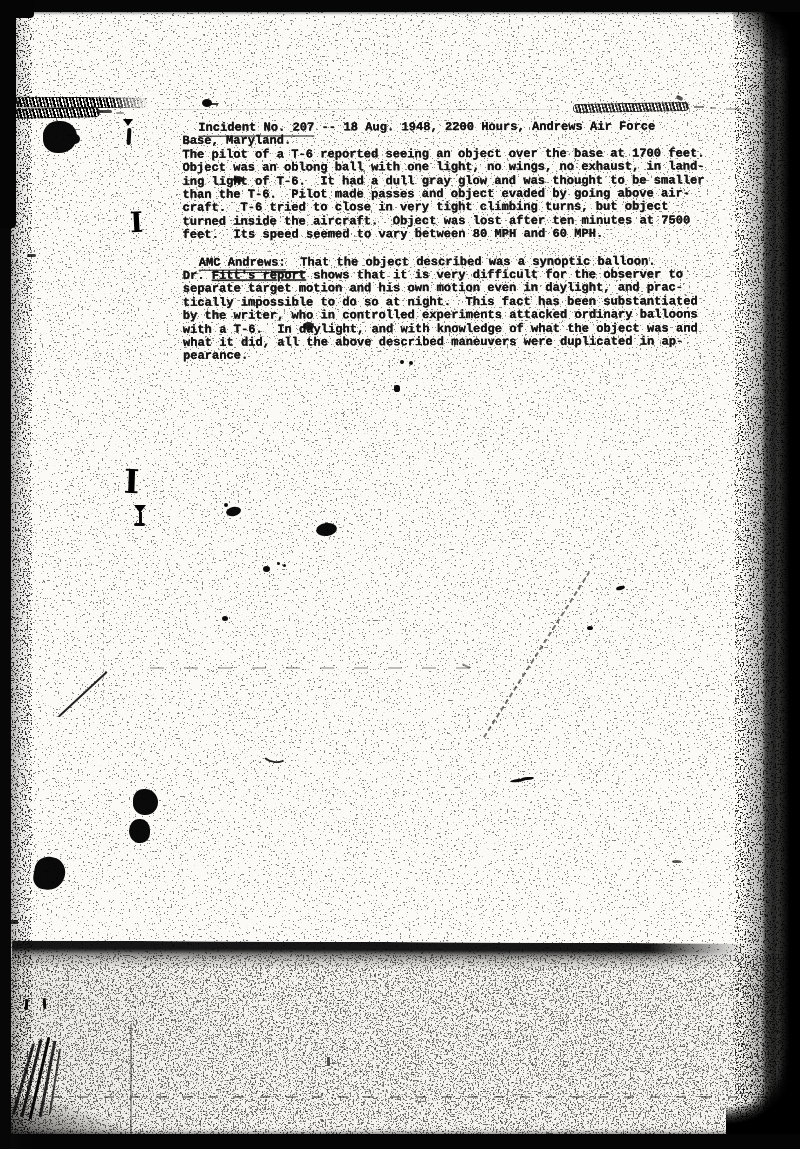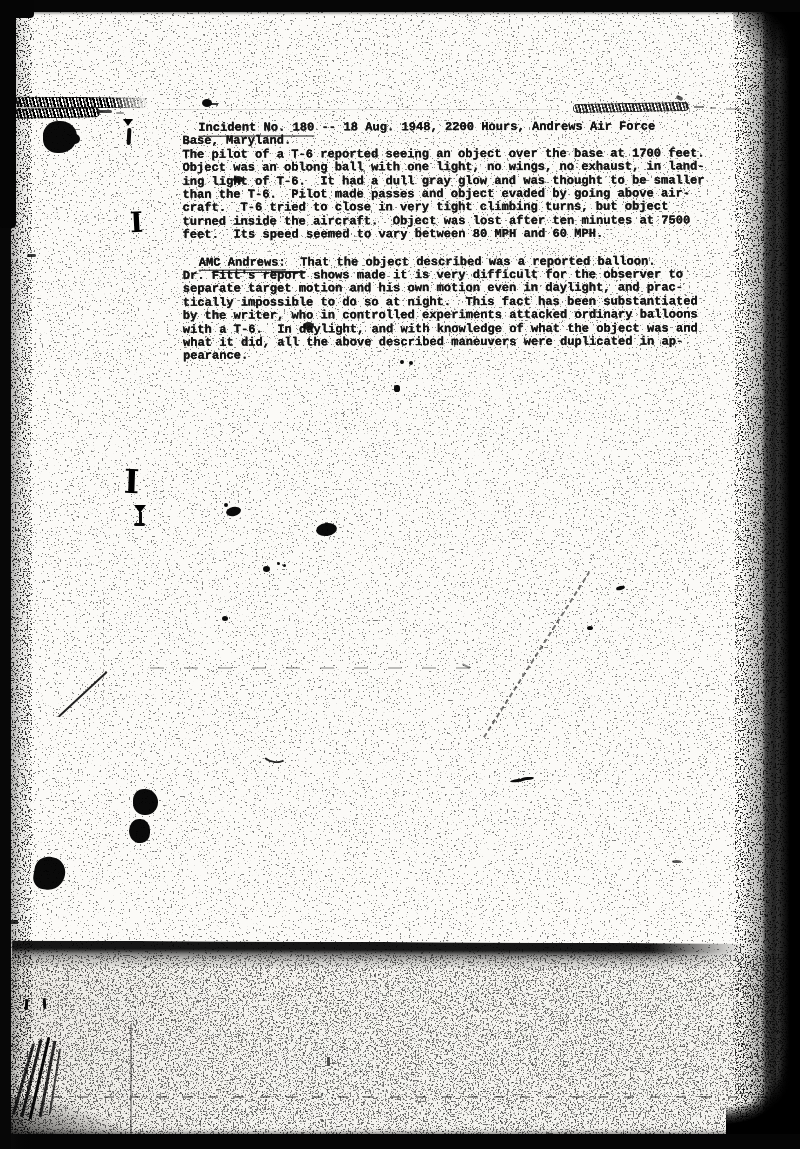--- a/index.html
+++ b/index.html
@@ -38,21 +38,21 @@
   .mk{position:absolute;background:#0a0a0a;}
   .round{border-radius:50%;}
   .serif-i{position:absolute;font-family:"DejaVu Serif","Liberation Serif",serif;font-weight:700;color:#000;line-height:1;}
   
   .doc-text{position:absolute;left:182px;top:0;width:560px;color:#161616;font-size:12px;line-height:13.4px;font-weight:700;
     letter-spacing:.05px;transform:rotate(-.15deg);text-shadow:0 0 .6px rgba(0,0,0,.9),.4px .4px 0 rgba(0,0,0,.45);}
   .para{position:absolute;left:0;}
   .line{white-space:pre;}
   .indent1{padding-left:16px;}
   .u-line{border-bottom:1.6px solid #111;padding-bottom:.5px;}
-  .strike-high{background-image:linear-gradient(to bottom,transparent 3px,rgba(10,10,10,.85) 3px,rgba(10,10,10,.85) 4.6px,transparent 4.6px);}
+  .strike-high{background-image:linear-gradient(to bottom,transparent 3px,rgba(10,10,10,.85) 3px,rgba(10,10,10,.85) 4.6px,transparent 4.6px);text-decoration:underline;}
   
   .noise-layer{position:absolute;pointer-events:none;}
 </style>
 </head>
 <body>
 
 <div id="scan">
 
   <svg width="0" height="0" style="position:absolute" aria-hidden="true">
     <defs>
@@ -65,33 +65,33 @@
         <feColorMatrix type="matrix" values="0 0 0 0 0  0 0 0 0 0  0 0 0 0 0  18 0 0 0 -10.5"></feColorMatrix>
       </filter>
     </defs>
   </svg>
 
   <div class="bottom-strip"></div>
   <div class="page-edge-band"></div>
 
   <div class="doc-text">
     <div class="para" style="top:121px">
-      <div class="line indent1"><span class="u-line">Incident No. 180</span><span> -- 18 Aug. 1948, 2200 Hours, Andrews Air Force</span></div>
+      <div class="line indent1"><span class="u-line">Incident No. 207</span><span> -- 18 Aug. 1948, 2200 Hours, Andrews Air Force</span></div>
       <div class="line">Base, Maryland.</div>
       <div class="line">The pilot of a T-6 reported seeing an object over the base at 1700 feet.</div>
       <div class="line">Object was an oblong ball with one light, no wings, no exhaust, in land-</div>
       <div class="line">ing light of T-6.  It had a dull gray glow and was thought to be smaller</div>
       <div class="line">than the T-6.  Pilot made passes and object evaded by going above air-</div>
       <div class="line">craft.  T-6 tried to close in very tight climbing turns, but object</div>
       <div class="line">turned inside the aircraft.  Object was lost after ten minutes at 7500</div>
       <div class="line">feet.  Its speed seemed to vary between 80 MPH and 60 MPH.</div>
     </div>
     <div class="para" style="top:255.5px">
-      <div class="line indent1"><span class="u-line">AMC Andrews:</span><span>  That the object described was a reported balloon.</span></div>
-      <div class="line"><span>Dr. </span><span class="strike-high">Fitt's report</span><span> shows made it is very difficult for the observer to</span></div>
+      <div class="line indent1"><span class="u-line">AMC Andrews:</span><span>  That the object described was a synoptic balloon.</span></div>
+      <div class="line"><span>Dr. </span><span class="strike-high">Fitt's report</span><span> shows that it is very difficult for the observer to</span></div>
       <div class="line">separate target motion and his own motion even in daylight, and prac-</div>
       <div class="line">tically impossible to do so at night.  This fact has been substantiated</div>
       <div class="line">by the writer, who in controlled experiments attacked ordinary balloons</div>
       <div class="line">with a T-6.  In daylight, and with knowledge of what the object was and</div>
       <div class="line">what it did, all the above described maneuvers were duplicated in ap-</div>
       <div class="line">pearance.</div>
     </div>
   </div>
 
   <div class="chain chain-r1"></div>

